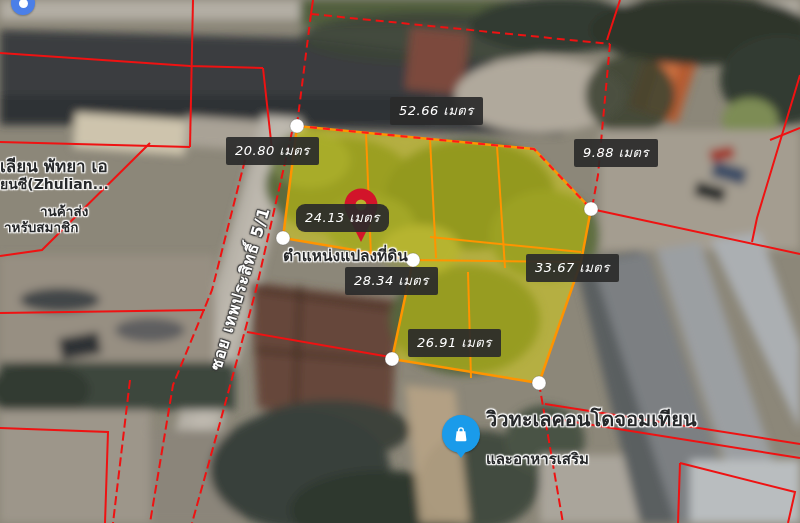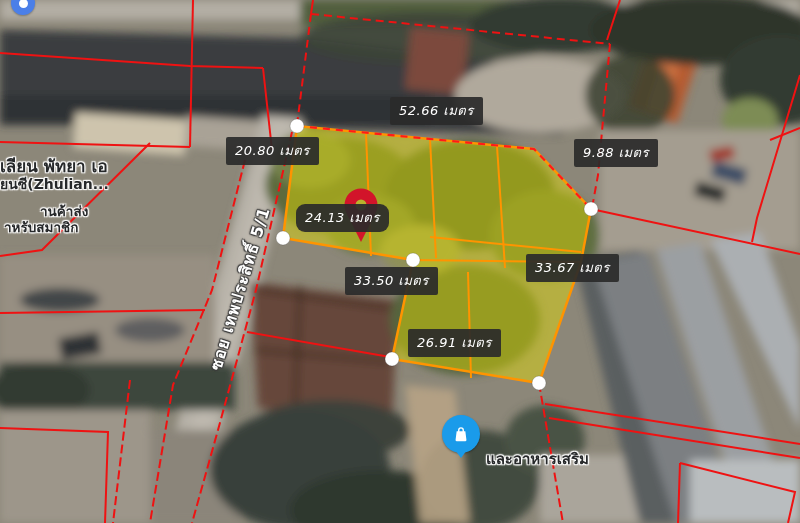--- a/index.html
+++ b/index.html
@@ -180,37 +180,39 @@
   </svg>
 
 
   <div class="halo-dark" style="left:0;top:152px;font-size:17px;text-align:center;">เลียน พัทยา เอ</div>
   <div class="halo-dark" style="left:0;top:173px;font-size:14px;">ยนซี(Zhulian...</div>
   <div class="halo-dark" style="left:0;top:200px;font-size:13.5px;margin-left:40px;">านค้าส่ง</div>
   <div class="halo-dark" style="left:4px;top:216px;font-size:13.5px;">าหรับสมาชิก</div>
 
   <div class="halo-white" style="left:90px;top:276px;width:300px;text-align:center;font-size:16px;letter-spacing:1px;transform:rotate(-73deg);">ซอย เทพประสิทธิ์ 5/1</div>
 
+  <div class="halo-dark" style="left:283px;top:243px;font-size:15.5px;">ตำแหน่งแปลงที่ดิน</div>
 
   <div class="mlabel" style="left:390px;top:97px;">52.66 เมตร</div>
   <div class="mlabel" style="left:226px;top:137px;">20.80 เมตร</div>
   <div class="mlabel" style="left:574px;top:139px;">9.88 เมตร</div>
   <div class="mlabel" style="left:296px;top:204px;border-radius:9px;">24.13 เมตร</div>
-  <div class="mlabel" style="left:345px;top:267px;">33.50 เมตร</div>
+  <div class="mlabel" style="left:345px;top:267px;">28.34 เมตร</div>
   <div class="mlabel" style="left:505px;top:254px;margin-left:21px;">33.67 เมตร</div>
   <div class="mlabel" style="left:408px;top:329px;text-align:center;">26.91 เมตร</div>
 
   <div class="poi-pin">
     <div class="poi-circle">
       <svg width="20" height="20" viewBox="0 0 24 24">
         <path d="M6.8 8.8 h10.4 l1.3 10.2 a1.6 1.6 0 0 1 -1.6 1.8 h-9.8 a1.6 1.6 0 0 1 -1.6 -1.8 z" fill="#fff"></path>
         <path d="M9.3 10.5 v-3.2 a2.7 2.7 0 0 1 5.4 0 v3.2" stroke="#fff" stroke-width="1.7" fill="none" stroke-linecap="round"></path>
       </svg>
     </div>
     <div class="poi-tail"></div>
   </div>
+  <div class="halo-dark" style="left:486px;top:403px;font-size:20px;">วิวทะเลคอนโดจอมเทียน</div>
   <div class="halo-dark" style="left:486px;top:447px;font-size:15px;">และอาหารเสริม</div>
 
   <div class="mini-poi">
     <div class="dot"></div>
   </div>
 
 </div>
 
 </body></html>

